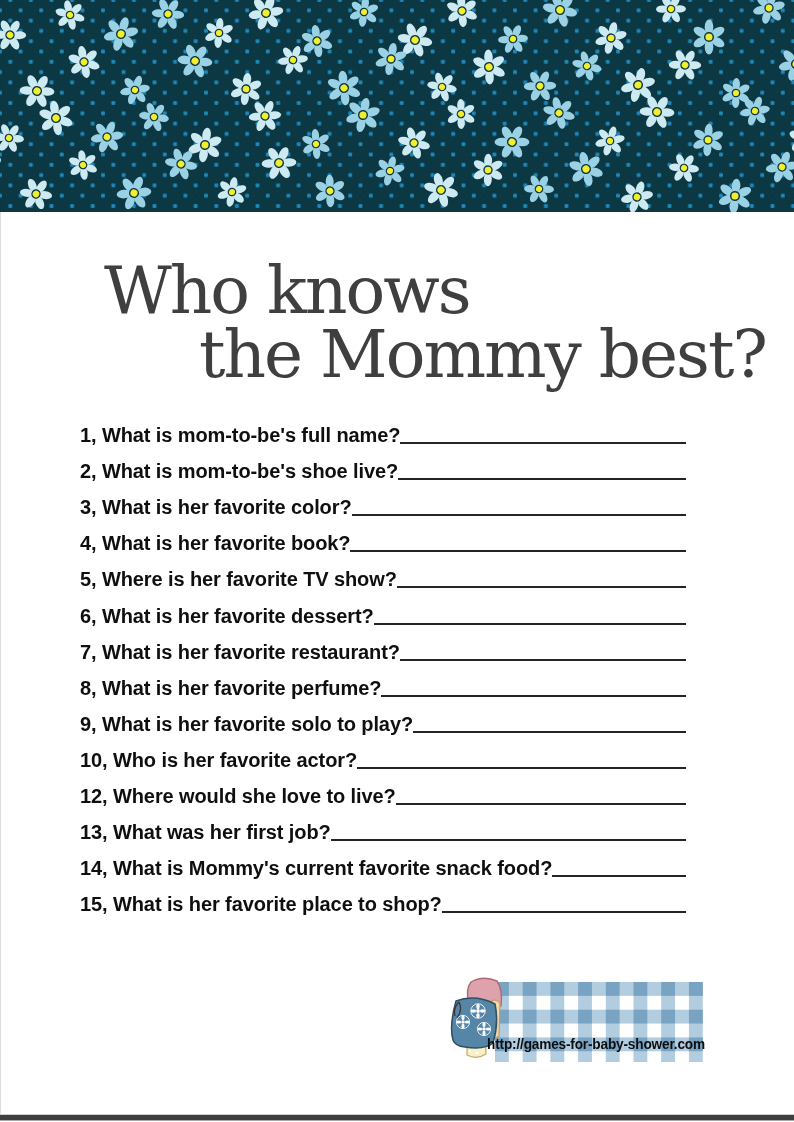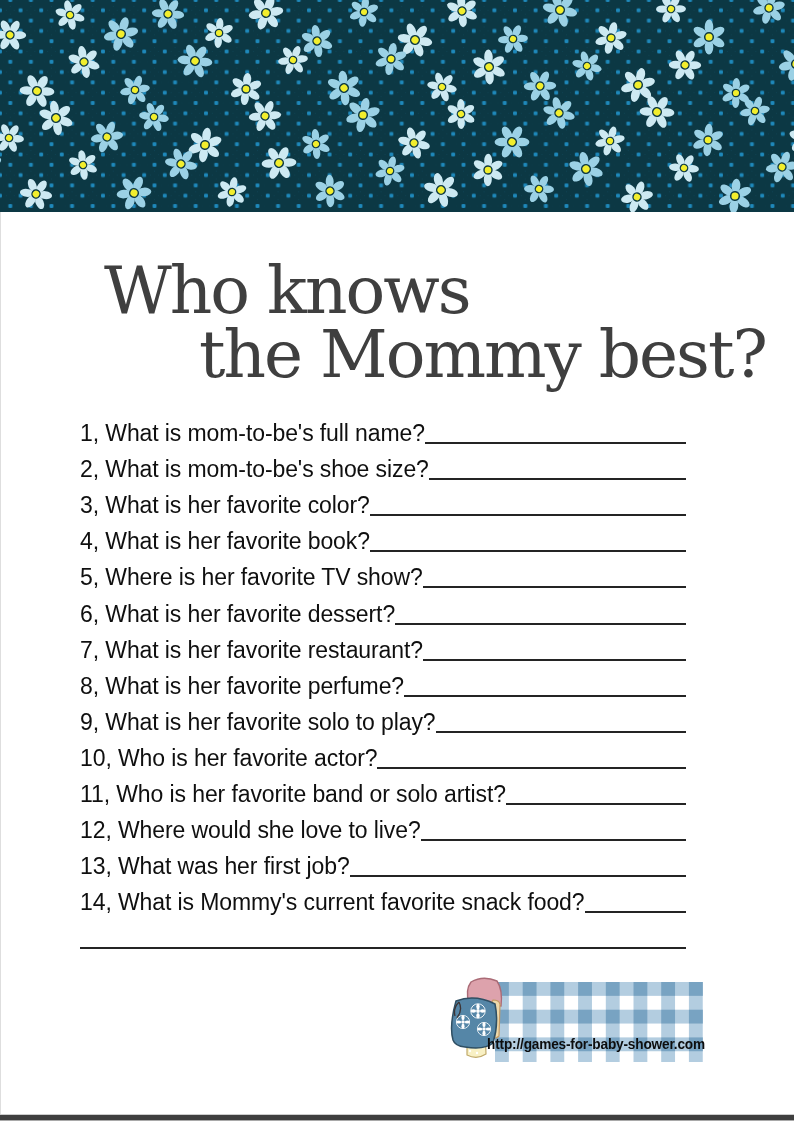--- a/index.html
+++ b/index.html
@@ -28,21 +28,21 @@
   .title-l2{left:199px;top:322px;}
 
   
   .questions{
     position:absolute;left:80px;top:421px;width:606px;
   }
   .q-row{
     display:flex;align-items:flex-end;height:36.1px;
   }
   .q-text{
-    font-weight:400;font-size:23px;color:#0f0f0f;
+    font-weight:700;font-size:20px;color:#0f0f0f;
     padding-bottom:10px;white-space:nowrap;
     letter-spacing:-0.1px;
   }
   .q-line{
     flex:1;border-bottom:2px solid #242424;margin-bottom:13px;min-width:10px;
   }
 
   
   .footer{position:absolute;left:443px;top:974px;width:262px;height:92px;text-align:right;}
   .gingham{position:absolute;left:52px;top:8px;display:block;}
@@ -172,21 +172,21 @@
 
   <div class="title-line title-l2">the Mommy best?</div>
   <div class="title-line title-l1">Who knows</div>
 
   <div class="questions">
       <div class="q-row">
         <span class="q-text">1, What is mom-to-be's full name?</span>
         <div class="q-line"></div>
       </div>
       <div class="q-row">
-        <span class="q-text">2, What is mom-to-be's shoe size?</span>
+        <span class="q-text">2, What is mom-to-be's shoe live?</span>
         <div class="q-line"></div>
       </div>
       <div class="q-row">
         <span class="q-text">3, What is her favorite color?</span>
         <div class="q-line"></div>
       </div>
       <div class="q-row">
         <span class="q-text">4, What is her favorite book?</span>
         <div class="q-line"></div>
       </div>
@@ -208,36 +208,33 @@
       </div>
       <div class="q-row">
         <span class="q-text">9, What is her favorite solo to play?</span>
         <div class="q-line"></div>
       </div>
       <div class="q-row">
         <span class="q-text">10, Who is her favorite actor?</span>
         <div class="q-line"></div>
       </div>
       <div class="q-row">
-        <span class="q-text">11, Who is her favorite band or solo artist?</span>
-        <div class="q-line"></div>
-      </div>
-      <div class="q-row">
         <span class="q-text">12, Where would she love to live?</span>
         <div class="q-line"></div>
       </div>
       <div class="q-row">
         <span class="q-text">13, What was her first job?</span>
         <div class="q-line"></div>
       </div>
       <div class="q-row">
         <span class="q-text">14, What is Mommy's current favorite snack food?</span>
         <div class="q-line"></div>
       </div>
       <div class="q-row">
+        <span class="q-text">15, What is her favorite place to shop?</span>
         <div class="q-line"></div>
       </div>
     </div>
 
   <div class="footer">
     <svg class="gingham" width="208" height="80" viewBox="0 0 208 80">
       <defs>
         <pattern id="gg" width="27.7" height="27.7" patternUnits="userSpaceOnUse">
           <rect width="27.7" height="27.7" fill="#ffffff"></rect>
           <rect x="0" y="0" width="13.85" height="27.7" fill="var(--gg-light,#b3cde0)"></rect>

